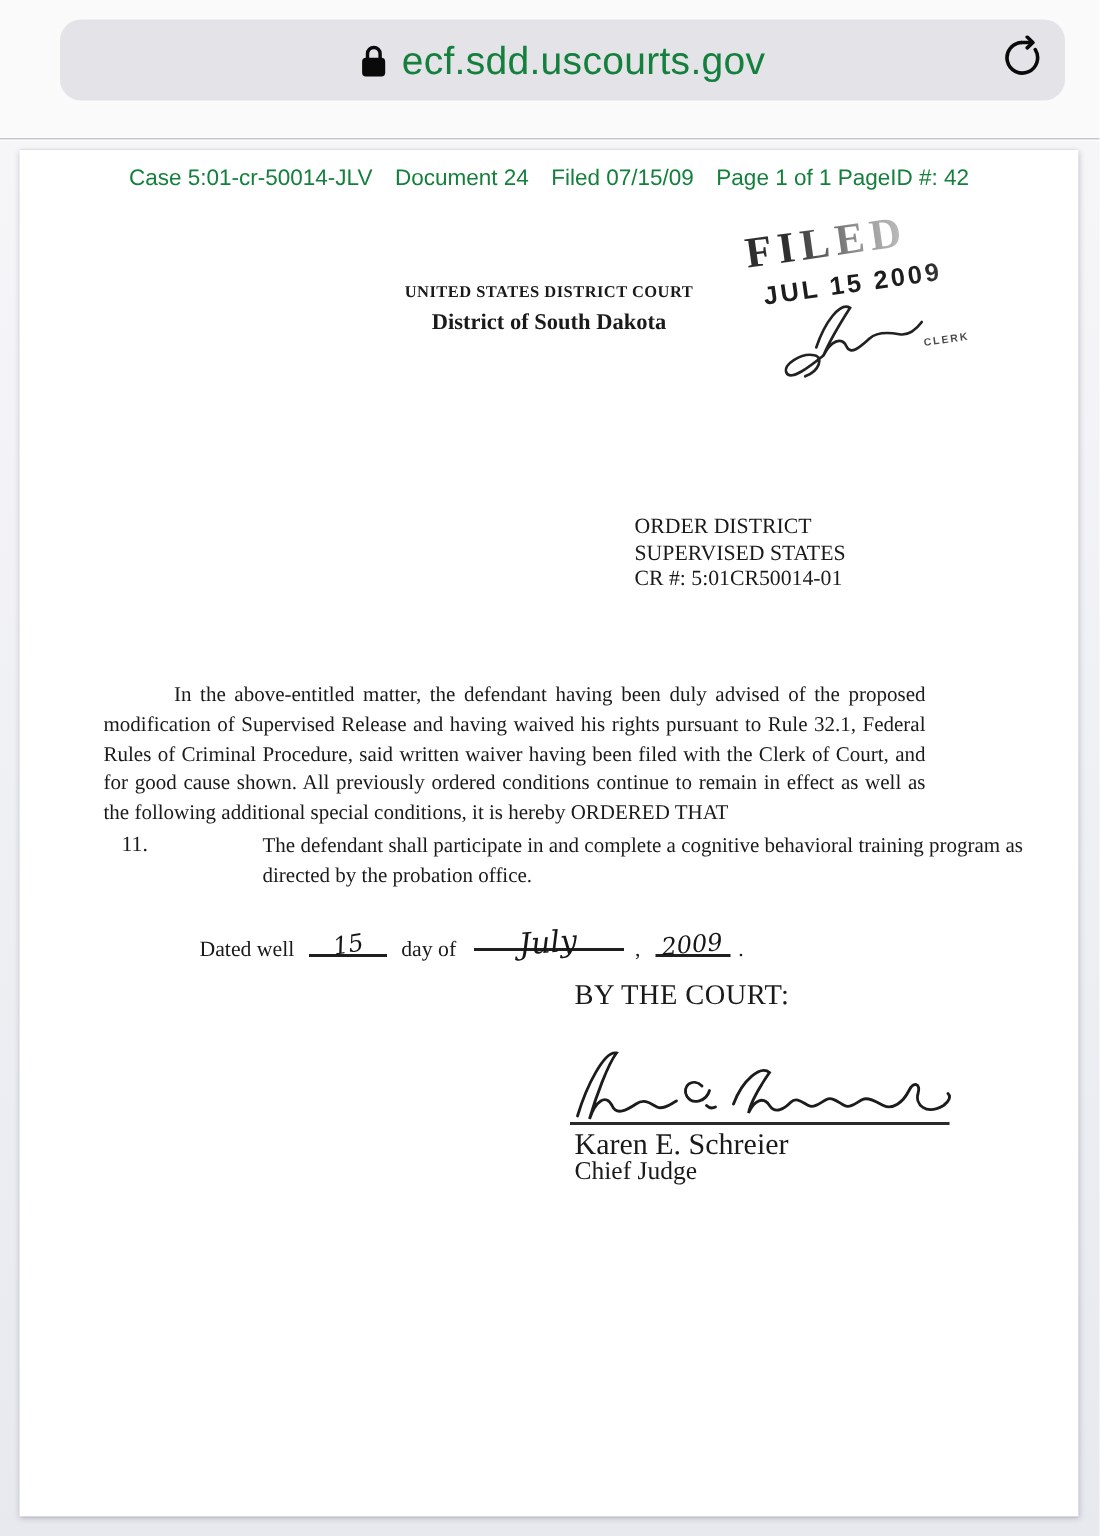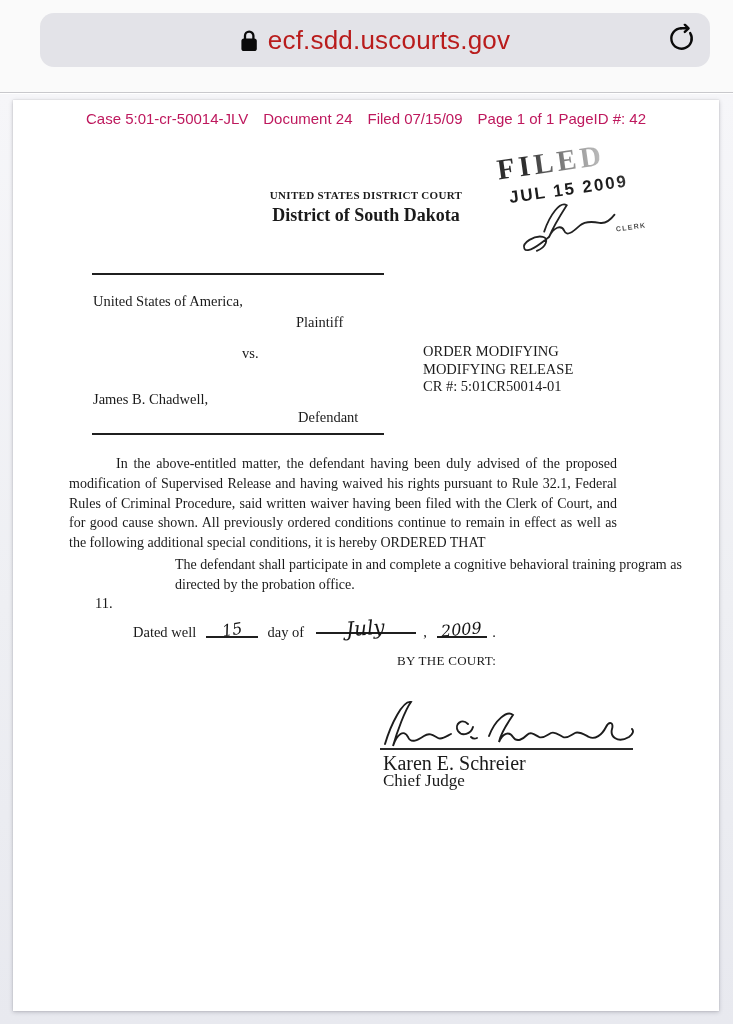--- a/index.html
+++ b/index.html
@@ -11,21 +11,21 @@
     position: absolute; left: 0; top: 0; width: 733px; height: 93px;
     background: #fafafa; border-bottom: 1px solid #c8c8cc;
   }
   .url-pill {
     position: absolute; left: 40px; top: 13px; width: 670px; height: 54px;
     background: #e3e3e8; border-radius: 14px;
     display: flex; align-items: center; justify-content: center;
   }
   .url-group { display: flex; align-items: center; gap: 10px; }
   .lock-wrap { display: flex; align-items: center; }
-  .url-text { font-size: 26px; color: #b91c1c; letter-spacing: 0.2px; }
+  .url-text { font-size: 26px; color: #15803d; letter-spacing: 0.2px; }
   .reload-btn {
     position: absolute; right: 12px; top: 50%; transform: translateY(-50%);
     background: none; border: none; cursor: pointer; padding: 2px;
     display: flex; align-items: center;
   }
 
   
   .viewport {
     position: absolute; left: 0; top: 94px; width: 733px; height: 930px;
     background: linear-gradient(180deg, #f6f6f9 0%, #eeeff3 55%, #e8e9ef 100%);
@@ -65,21 +65,21 @@
   .stamp-sig { position: absolute; left: 4px; top: 48px; }
   .stamp-clerk {
     position: absolute; right: 48px; top: 88px;
     font-family: "Liberation Sans", sans-serif; font-size: 7px; font-weight: 700;
     letter-spacing: 1.3px; opacity: 0.8;
   }
 
   
   .court-title { position: absolute; left: 0; top: 84px; width: 100%; text-align: center; font-weight: bold; }
   .court-title .l1 { font-size: 11px; letter-spacing: 0.3px; line-height: 22px; }
-  .court-title .l2, .court-title .l3 { font-size: 18px; line-height: 19px; }
+  .court-title .l2, .court-title .l3 { font-size: 15px; line-height: 19px; }
 
   
   .caption { position: absolute; left: 79px; top: 173px; width: 292px; height: 162px; font-size: 14.5px; }
   .rule { position: absolute; left: 0; width: 100%; height: 0; border-top: 2px solid #1f1f1f; }
   .rule.top { top: 0; }
   .rule.bottom { top: 160px; }
   .cap-plaintiff-name { position: absolute; left: 1px; top: 20px; }
   .cap-plaintiff-role { position: absolute; left: 204px; top: 41px; }
   .cap-vs { position: absolute; left: 150px; top: 72px; }
   .cap-defendant-name { position: absolute; left: 1px; top: 118px; }
@@ -88,42 +88,42 @@
   
   .order-title { position: absolute; left: 410px; top: 243px; font-size: 14.5px; line-height: 17.5px; }
 
   
   .body-par {
     position: absolute; left: 56px; top: 354px; width: 548px;
     font-size: 14px; line-height: 19.8px; text-align: justify; text-indent: 47px;
   }
 
   
-  .condition-num { position: absolute; left: 82px; top: 455px; font-size: 14.5px; margin-top: 40px; }
+  .condition-num { position: absolute; left: 68px; top: 455px; font-size: 14.5px; }
   .condition-text { position: absolute; left: 122px; top: 455px; width: 520px; font-size: 14px; line-height: 19.5px; margin-left: 40px; }
 
   
   .dated-line { position: absolute; left: 120px; top: 518px; font-size: 14.5px; white-space: nowrap; }
   .uline {
     display: inline-block; border-bottom: 2px solid #1f1f1f; text-align: center;
     position: relative; vertical-align: baseline; height: 16px; overflow: visible;
   }
   .uline.day { width: 52px; margin: 0 6px; }
   .uline.month { width: 100px; margin: 0 4px 0 8px; }
   .uline.year { width: 50px; margin: 0 2px 0 6px; }
   .hand {
     font-family: "DejaVu Serif", serif; font-style: italic; color: #161616;
     display: inline-block;
   }
   .hand.day-val { font-size: 16px; transform: rotate(-9deg); position: relative; top: -2px; }
   .hand.month-val { font-size: 20px; transform: rotate(-4deg); position: relative; top: -2px; }
   .hand.year-val { font-size: 16px; transform: rotate(-5deg); position: relative; top: -2px; }
 
   
-  .by-the-court { position: absolute; left: 370px; top: 553px; font-size: 13px; letter-spacing: 0.3px; margin-left: 14px; }
+  .by-the-court { position: absolute; left: 370px; top: 553px; font-size: 19px; letter-spacing: 0.3px; }
   .judge-sig-svg { position: absolute; left: 358px; top: 590px; }
   .sig-line { position: absolute; left: 367px; top: 648px; width: 253px; height: 2px; background: #2a2a2a; }
   .sig-name { position: absolute; left: 370px; top: 652px; font-size: 20px; }
   .sig-title { position: absolute; left: 370px; top: 671px; font-size: 17px; }
 </style>
 </head>
 <body>
 
 <div class="browser-bar">
   <div class="url-pill">
@@ -144,21 +144,21 @@
           <path d="M18.8 1.2 L22.6 4.8 L18.8 8.4" fill="none" stroke="#0a0a0a" stroke-width="2.4" stroke-linecap="round" stroke-linejoin="round"></path>
         </svg>
       </span>
     </button>
   </div>
 </div>
 
 <div class="viewport">
   <div class="page">
 
-    <div class="pdf-header" style="color: #be185d;">
+    <div class="pdf-header" style="color: #15803d;">
       <span>Case 5:01-cr-50014-JLV</span>
       <span>Document 24</span>
       <span>Filed 07/15/09</span>
       <span>Page 1 of 1 PageID #: 42</span>
     </div>
 
     <div class="stamp">
       <div class="stamp-filed">FILED</div>
       <div class="stamp-date">JUL 15 2009</div>
       <span class="stamp-sig">
@@ -168,33 +168,24 @@
         </svg>
       </span>
       <div class="stamp-clerk">CLERK</div>
     </div>
 
     <div class="court-title">
       <div class="l1">UNITED STATES DISTRICT COURT</div>
       <div class="l2">District of South Dakota</div>
     </div>
 
-    <div class="caption">
-      <div class="rule top"></div>
-      <div class="cap-plaintiff-name">United States of America,</div>
-      <div class="cap-plaintiff-role">Plaintiff</div>
-      <div class="cap-vs">vs.</div>
-      <div class="cap-defendant-name">James B. Chadwell,</div>
-      <div class="cap-defendant-role">Defendant</div>
-      <div class="rule bottom"></div>
-    </div>
 
     <div class="order-title">
-      <div>ORDER MODIFYING</div>
-      <div>MODIFYING RELEASE</div>
+      <div>ORDER DISTRICT</div>
+      <div>SUPERVISED STATES</div>
       <div>CR #: 5:01CR50014-01</div>
     </div>
 
     <div class="body-par">In the above-entitled matter, the defendant having been duly advised of the proposed modification of Supervised Release and having waived his rights pursuant to Rule 32.1, Federal Rules of Criminal Procedure, said written waiver having been filed with the Clerk of Court, and for good cause shown.  All previously ordered conditions continue to remain in effect as well as the following additional special conditions,  it is hereby ORDERED THAT</div>
 
     <div class="condition-num">11.</div>
     <div class="condition-text">The defendant shall participate in and complete a cognitive behavioral training program as directed by the probation office.</div>
 
     <div class="dated-line">
       <span>Dated well</span>

